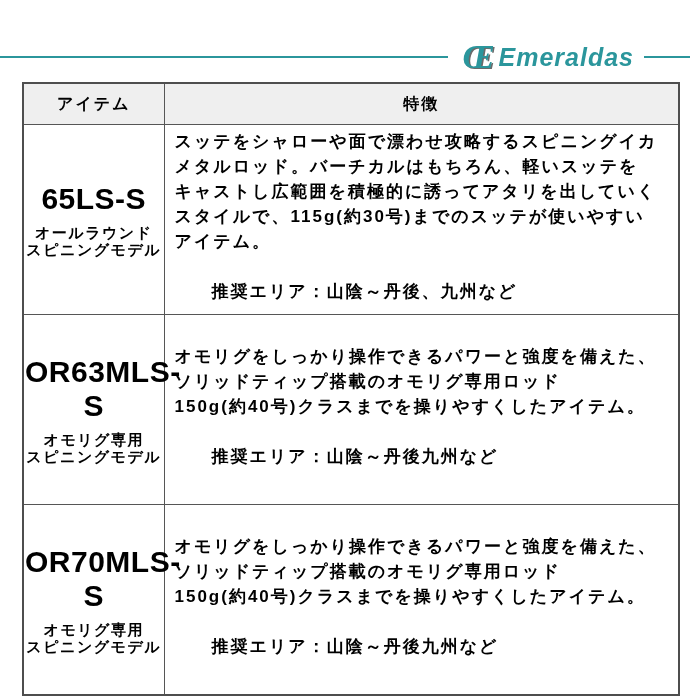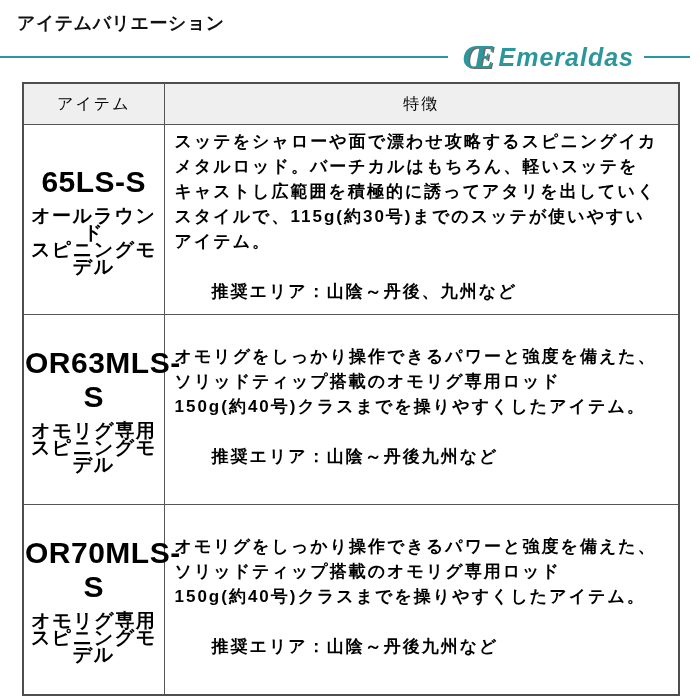--- a/index.html
+++ b/index.html
@@ -77,43 +77,42 @@
     border: 2px solid #4e4e4e;
   }
   .col-item { width: 141px; }
   table.spec th, table.spec td {
     border: 1px solid #565656;
   }
   table.spec th {
     background: #efefef;
     height: 38px;
     font-size: 16px;
-    font-weight: normal;
+    font-weight: bold;
     letter-spacing: 2px;
     text-align: center;
   }
   table.spec td {
     height: 182px;
     vertical-align: middle;
     background: #ffffff;
   }
   .item-cell { text-align: center; }
   .model-name {
     font-size: 30px;
     font-weight: bold;
     letter-spacing: 0.5px;
   }
   .model-type {
-    font-size: 19px;
+    font-size: 15px;
     font-weight: bold;
     line-height: 17px;
     letter-spacing: 1.5px;
     white-space: pre-line;
     margin-top: 8px;
-    font-family: Liberation Serif, serif;
   }
   .feat-cell { padding: 0 6px 7px 10px; }
   .description {
     font-size: 17px;
     font-weight: bold;
     line-height: 25px;
     letter-spacing: 2px;
     white-space: pre-line;
   }
   .recommended-area {
@@ -122,21 +121,20 @@
     line-height: 25px;
     letter-spacing: 2px;
     margin-top: 25px;
     margin-left: 37px;
   }
 </style>
 </head>
 <body>
 
 <div class="header">
-  <div class="page-title">アイテムバリエーション</div>
   <div class="rule-row">
     <div class="rule-line"></div>
     <div class="logo">
       <span class="logo-mark">Œ</span>
       <span class="logo-text">Emeraldas</span>
     </div>
     <div class="rule-dash"></div>
   </div>
 </div>
 

